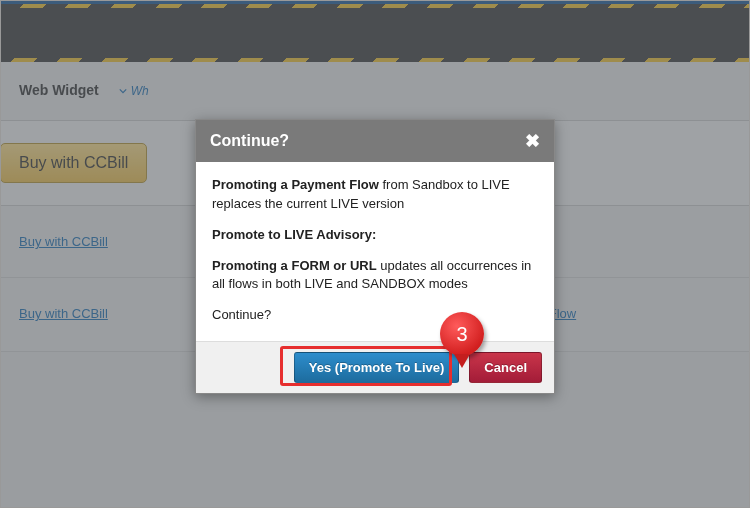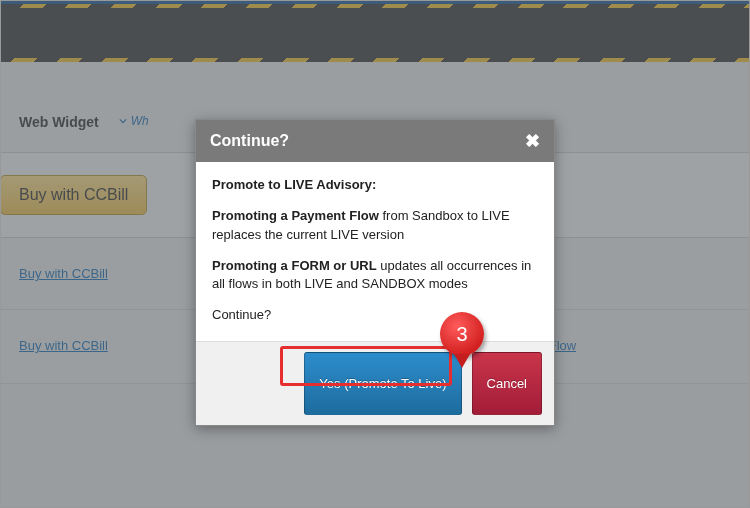--- a/index.html
+++ b/index.html
@@ -31,23 +31,23 @@
     position: absolute;
     inset: 4px 0;
     background: #3a3a3a;
   }
   .page {
     padding: 0;
     background: #ebebeb;
   }
   .section-header {
     display: flex;
-    align-items: flex-start;
+    align-items: flex-end;
     gap: 20px;
-    padding: 52px 18px 22px 18px;
+    padding: 20px 18px 22px 18px;
     font-size: 14px;
   }
   .section-header .lbl {
     font-weight: bold;
     color: #333;
   }
   .wh-link {
     color: #1a6fb5;
     font-size: 12px;
     display: inline-flex;
@@ -144,25 +144,26 @@
     padding: 10px 12px;
     display: flex;
     justify-content: flex-end;
     gap: 10px;
     align-items: center;
     position: relative;
   }
   .btn {
     border: 1px solid rgba(0,0,0,0.25);
     border-radius: 3px;
-    padding: 23px 14px;
+    padding: 7px 14px;
     font-size: 13px;
     color: #fff;
     cursor: pointer;
     text-shadow: 0 -1px 0 rgba(0,0,0,0.25);
+    font-weight: bold;
   }
   .btn-primary {
     background: linear-gradient(#2d8dcc, #1d6c9e);
   }
   .btn-danger {
     background: linear-gradient(#c9354a, #a31c38);
   }
   .highlight-box {
     position: absolute;
     border: 3px solid #e62e2e;
@@ -248,22 +249,22 @@
   </div>
 </div>
 
 <div class="overlay">
   <div class="dialog">
     <div class="dialog-header">
       <span>Continue?</span>
       <span class="close-x">✖</span>
     </div>
     <div class="dialog-body">
+      <p><strong>Promoting a Payment Flow</strong><span> from Sandbox to LIVE replaces the current LIVE version</span></p>
       <p><strong>Promote to LIVE Advisory:</strong></p>
-      <p><strong>Promoting a Payment Flow</strong><span> from Sandbox to LIVE replaces the current LIVE version</span></p>
       <p><strong>Promoting a FORM or URL</strong><span> updates all occurrences in all flows in both LIVE and SANDBOX modes</span></p>
       <p>Continue?</p>
     </div>
     <div class="dialog-footer">
       <button class="btn btn-primary">Yes (Promote To Live)</button>
       <button class="btn btn-danger">Cancel</button>
 
       <div class="highlight-box" style="left:84px; top:4px; width:172px; height:40px;"></div>
     </div>
 

